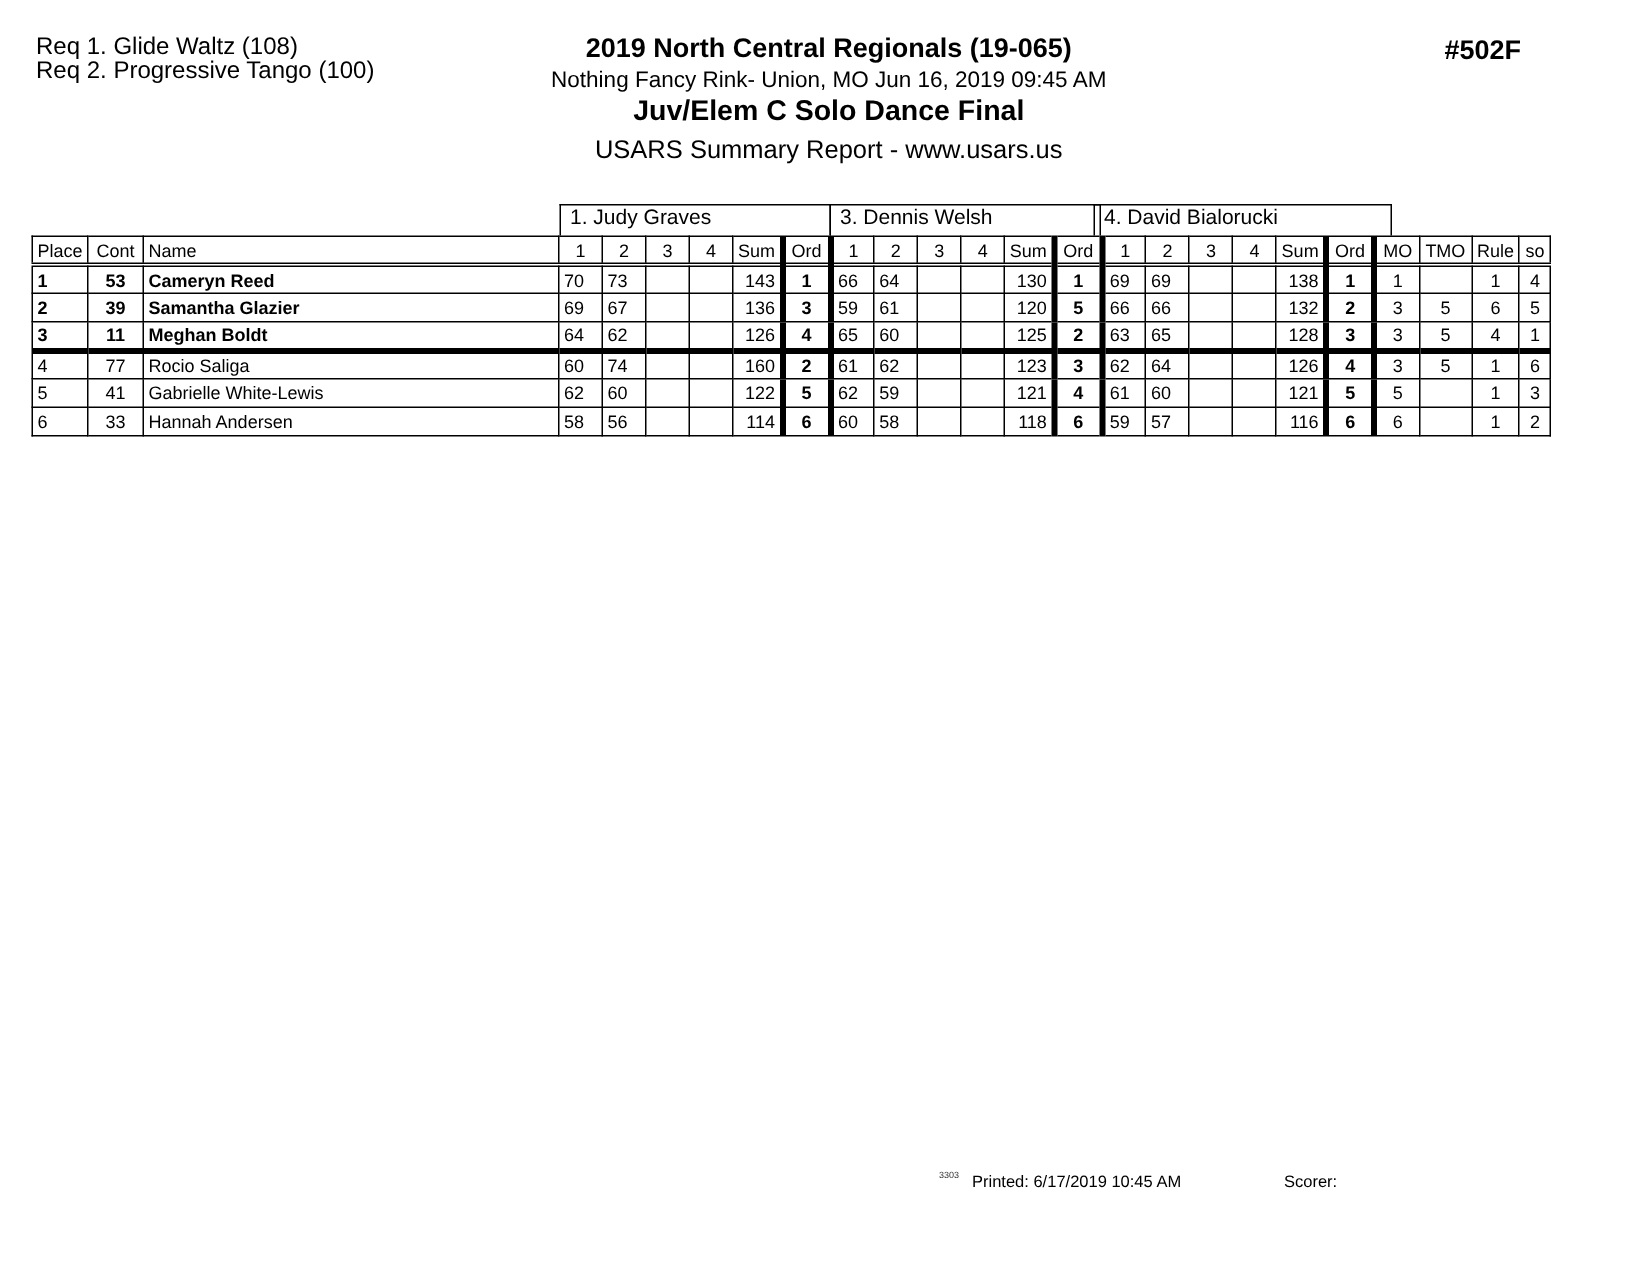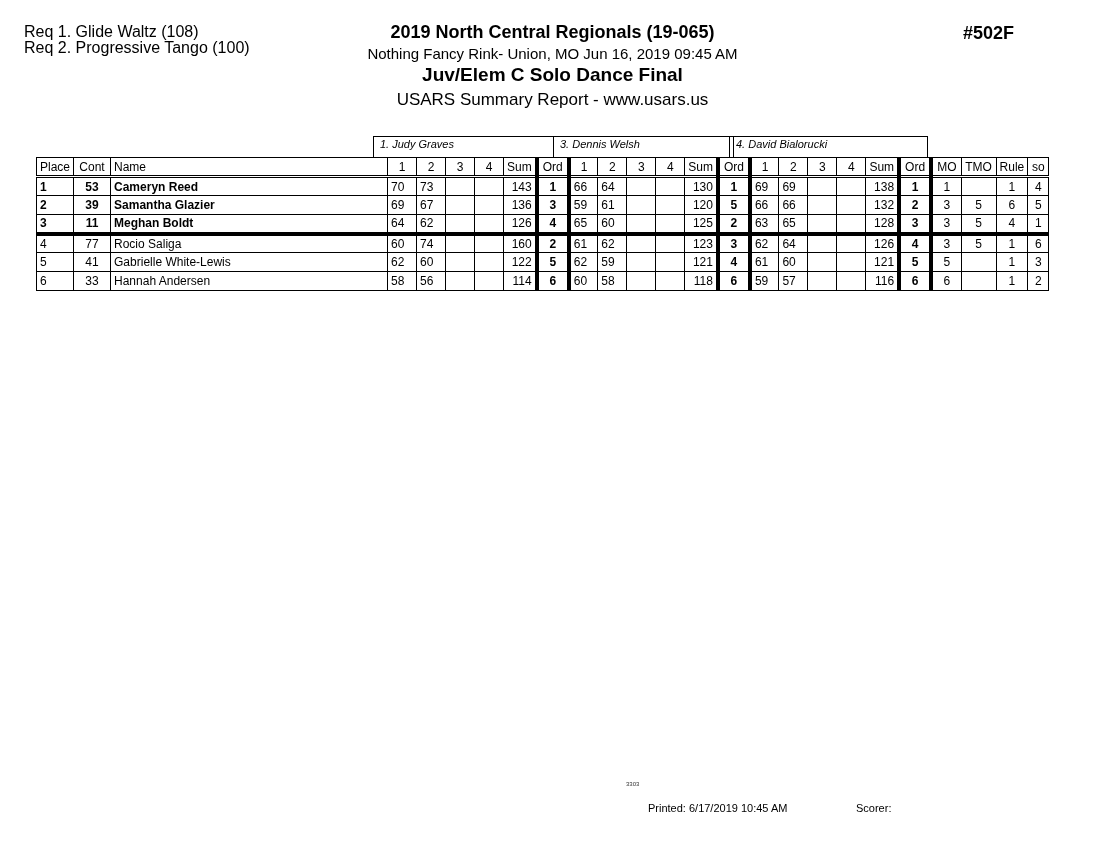--- a/index.html
+++ b/index.html
@@ -8,31 +8,31 @@
   .req1 { top:25px; }
   .req2 { top:41px; }
   .center { position:absolute; left:0; width:1105px; text-align:center; }
   .title { top:22px; font-size:18px; font-weight:bold; }
   .subtitle { top:45px; font-size:15px; }
   .event { top:64px; font-size:19px; font-weight:bold; }
   .report { top:90px; font-size:17px; }
   .eventnum { position:absolute; left:963px; top:23px; font-size:18px; font-weight:bold; }
 
   
-  .judge-head { position:absolute; top:136px; height:21px; border:1px solid #000; border-bottom:none; font-size:11px; line-height:14px; padding-left:6px; box-sizing:border-box;font-style:italic; }
-  table.res { position:absolute; left:36px; top:157px; border-collapse:collapse; font-size:12px; }
+  .judge-head { position:absolute; top:136px; height:21px; border:1px solid #000; border-bottom:none; font-size:14px; line-height:14px; padding-left:6px; box-sizing:border-box; }
+  table.res { position:absolute; left:21px; top:157px; border-collapse:collapse; font-size:12px; }
   table.res td { border:1px solid #000; height:19px; padding:0 3px; box-sizing:border-box; white-space:nowrap; }
   table.res tr.hdr td { height:19px; font-size:12px; }
   table.res tr.hdr { border-bottom:3px double #000; }
   .c { text-align:center; }
   .r { text-align:right; }
   .b { font-weight:bold; }
   .thickL { border-left:4px solid #000 !important; }
   tr.cut td { border-bottom:4px solid #000 !important; }
-  .footer { position:absolute; top:782px; font-size:11px;margin-top:20px; }
+  .footer { position:absolute; top:782px; font-size:11px; }
   .tiny { position:absolute; left:626px; top:781px; font-size:6px; color:#333; }
 </style>
 </head>
 <body>
 
 <div class="req req1">Req  1.  Glide Waltz (108)</div>
 <div class="req req2">Req  2.  Progressive Tango (100)</div>
 <div class="center title">2019 North Central Regionals (19-065)</div>
 <div class="center subtitle">Nothing Fancy Rink- Union, MO  Jun 16, 2019  09:45 AM</div>
 <div class="center event">Juv/Elem C Solo Dance Final</div>

